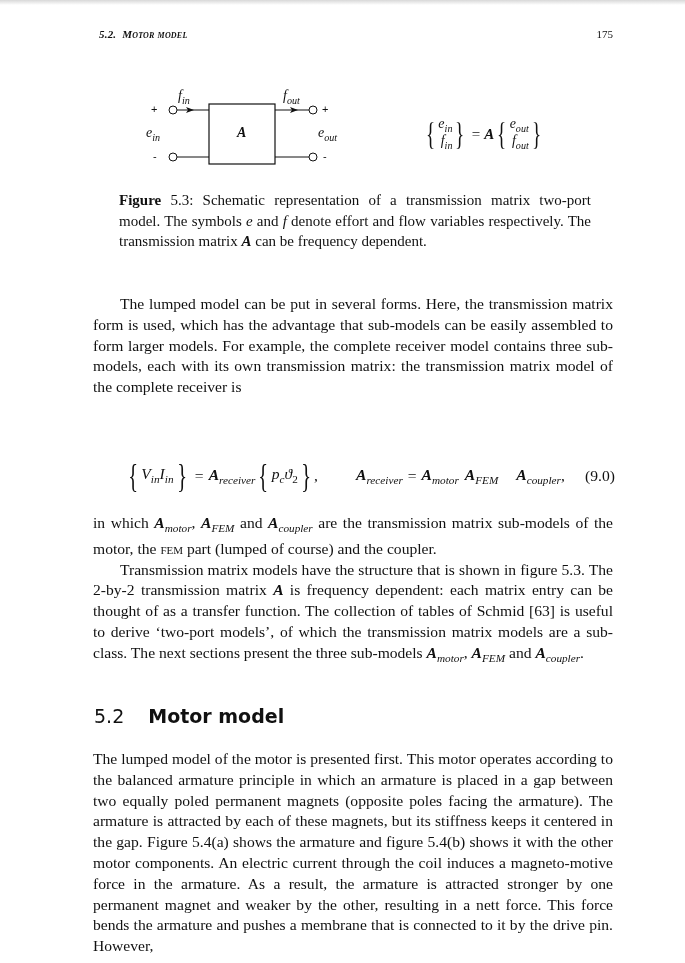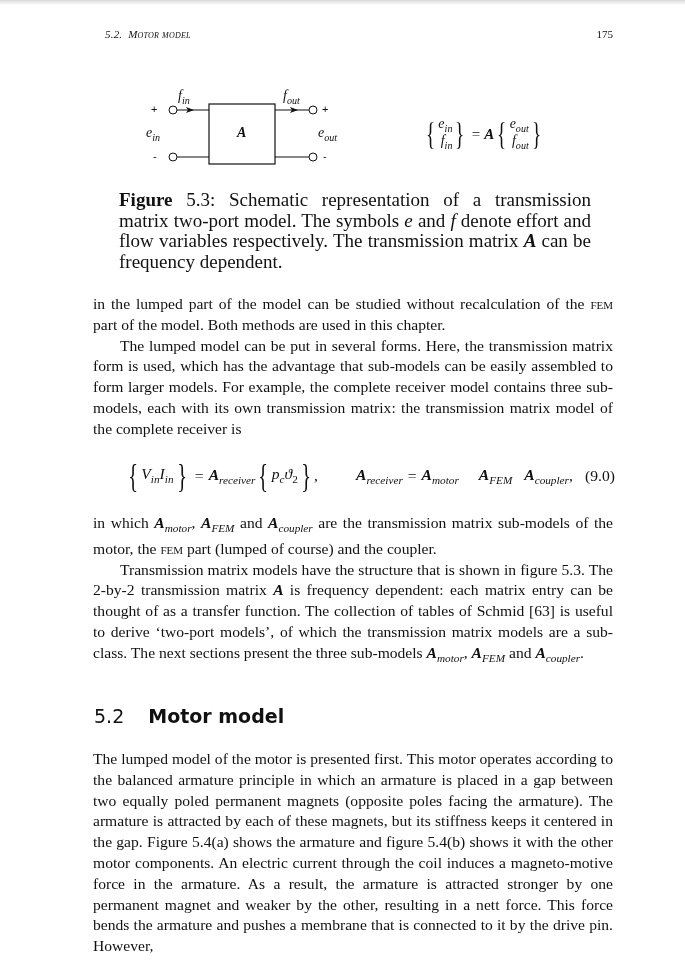--- a/index.html
+++ b/index.html
@@ -10,40 +10,40 @@
     color: #111;
   }
   .top-shade {
     position: absolute; left: 0; top: 0; width: 685px; height: 5px;
     background: linear-gradient(#d8d8d8, #ffffff);
   }
   .running-head {
     position: absolute; left: 91px; top: 28px; width: 522px; height: 16px;
     font-size: 11px;
   }
-  .running-head .title { position: absolute; left: 14px; top: 0; font-style: italic; letter-spacing: 0.2px; }
+  .running-head .title { position: absolute; left: 8px; top: 0; font-style: italic; letter-spacing: 0.2px; font-weight: bold; }
   .running-head .title .sc { font-variant: small-caps; }
   .running-head .page { position: absolute; right: 0; top: 0; }
 
   
   .figure { position: absolute; left: 140px; top: 84px; width: 440px; height: 100px; }
   .fig-svg { position: absolute; left: 0; top: 0; }
   .var { font-family: "Liberation Serif", serif; font-style: italic; text-align: right; }
   .sub { font-size: 0.72em; vertical-align: -0.35em; font-style: italic; }
   .fig-label { position: absolute; font-size: 14px; }
   .plusminus { position: absolute; font-family: "Liberation Sans", sans-serif; font-size: 11px; }
   .fig-eq { position: absolute; left: 283px; top: 33px; font-size: 15px; display: flex; align-items: center; }
   .brace-vec { display: inline-flex; align-items: center; }
   .brace { font-size: 32px; font-weight: 200; line-height: 1; transform: scaleX(0.6); display: inline-block; }
   .vec-col { display: inline-flex; flex-direction: column; line-height: 1.05; font-size: 14px; }
   .eq-sign { margin: 0 4px; }
 
   .caption {
     position: absolute; left: 119px; top: 190px; width: 472px;
-    font-size: 19px; line-height: 20.5px; text-align: justify;
+    font-size: 15px; line-height: 20.5px; text-align: justify;
   }
   .caption .fig-lbl { font-weight: bold; }
   .caption .fig-lbl .num { font-weight: normal; }
 
   .body-text {
     position: absolute; left: 93px; width: 520px;
     font-size: 15.6px; line-height: 20.8px; text-align: justify;
   }
   .body-text p { margin: 0; }
   .indent { text-indent: 27px; }
@@ -126,21 +126,20 @@
       <span class="brace">}</span>
     </span>
   </div>
 </div>
 
 <div class="caption">
   <span class="fig-lbl"><span>Figure</span> <span class="num">5.3:</span></span><span> Schematic representation of a transmission matrix two-port model. The symbols </span><span class="math">e</span><span> and </span><span class="math">f</span><span> denote effort and flow variables respectively. The transmission matrix </span><span class="math-b">A</span><span> can be frequency dependent.</span>
 </div>
 
 <div class="body-text" style="top:294px;">
-  <p><span>in the lumped part of the model can be studied without recalculation of the </span><span class="smallcaps">fem</span><span> part of the model. Both methods are used in this chapter.</span></p>
   <p class="indent">The lumped model can be put in several forms. Here, the transmission matrix form is used, which has the advantage that sub-models can be easily assembled to form larger models. For example, the complete receiver model contains three sub-models, each with its own transmission matrix: the transmission matrix model of the complete receiver is</p>
 </div>
 
 <div class="equation">
   <span class="eq-brace">{</span>
   <span class="eq-col math">
     <span><span>V</span><span class="sub">in</span></span>
     <span><span>I</span><span class="sub">in</span></span>
   </span>
   <span class="eq-brace">}</span>
@@ -150,22 +149,22 @@
   <span class="eq-col math">
     <span><span>p</span><span class="sub">c</span></span>
     <span><span>ϑ</span><span class="sub" style="font-style:normal;">2</span></span>
   </span>
   <span class="eq-brace">}</span>
   <span>,</span>
   <span style="width:38px; display:inline-block;"></span>
   <span class="math-b"><span>A</span><span class="sub" style="font-weight:normal;">receiver</span></span>
   <span style="margin:0 5px;">=</span>
   <span class="math-b"><span>A</span><span class="sub" style="font-weight:normal;">motor</span></span>
-  <span class="math-b" style="margin-left:20px;"><span>A</span><span class="sub" style="font-weight:normal;">FEM</span></span>
-  <span class="math-b" style="margin-left:12px;"><span>A</span><span class="sub" style="font-weight:normal;">coupler</span></span>
+  <span class="math-b" style="margin-left:6px;"><span>A</span><span class="sub" style="font-weight:normal;">FEM</span></span>
+  <span class="math-b" style="margin-left:18px;"><span>A</span><span class="sub" style="font-weight:normal;">coupler</span></span>
   <span>,</span>
   <span class="eq-number">(9.0)</span>
 </div>
 
 <div class="body-text" style="top:513px;font-family:Liberation Serif, serif;">
   <p><span>in which </span><span class="math-b"><span>A</span><span class="sub" style="font-weight:normal;">motor</span></span><span>, </span><span class="math-b"><span>A</span><span class="sub" style="font-weight:normal;">FEM</span></span><span> and </span><span class="math-b"><span>A</span><span class="sub" style="font-weight:normal;">coupler</span></span><span> are the transmission matrix sub-models of the motor, the </span><span class="smallcaps">fem</span><span> part (lumped of course) and the coupler.</span></p>
   <p class="indent"><span>Transmission matrix models have the structure that is shown in figure 5.3. The 2-by-2 transmission matrix </span><span class="math-b">A</span><span> is frequency dependent: each matrix entry can be thought of as a transfer function. The collection of tables of Schmid [63] is useful to derive ‘two-port models’, of which the transmission matrix models are a sub-class. The next sections present the three sub-models </span><span class="math-b"><span>A</span><span class="sub" style="font-weight:normal;">motor</span></span><span>, </span><span class="math-b"><span>A</span><span class="sub" style="font-weight:normal;">FEM</span></span><span> and </span><span class="math-b"><span>A</span><span class="sub" style="font-weight:normal;">coupler</span></span><span>.</span></p>
 </div>
 
 <div class="section-heading">

